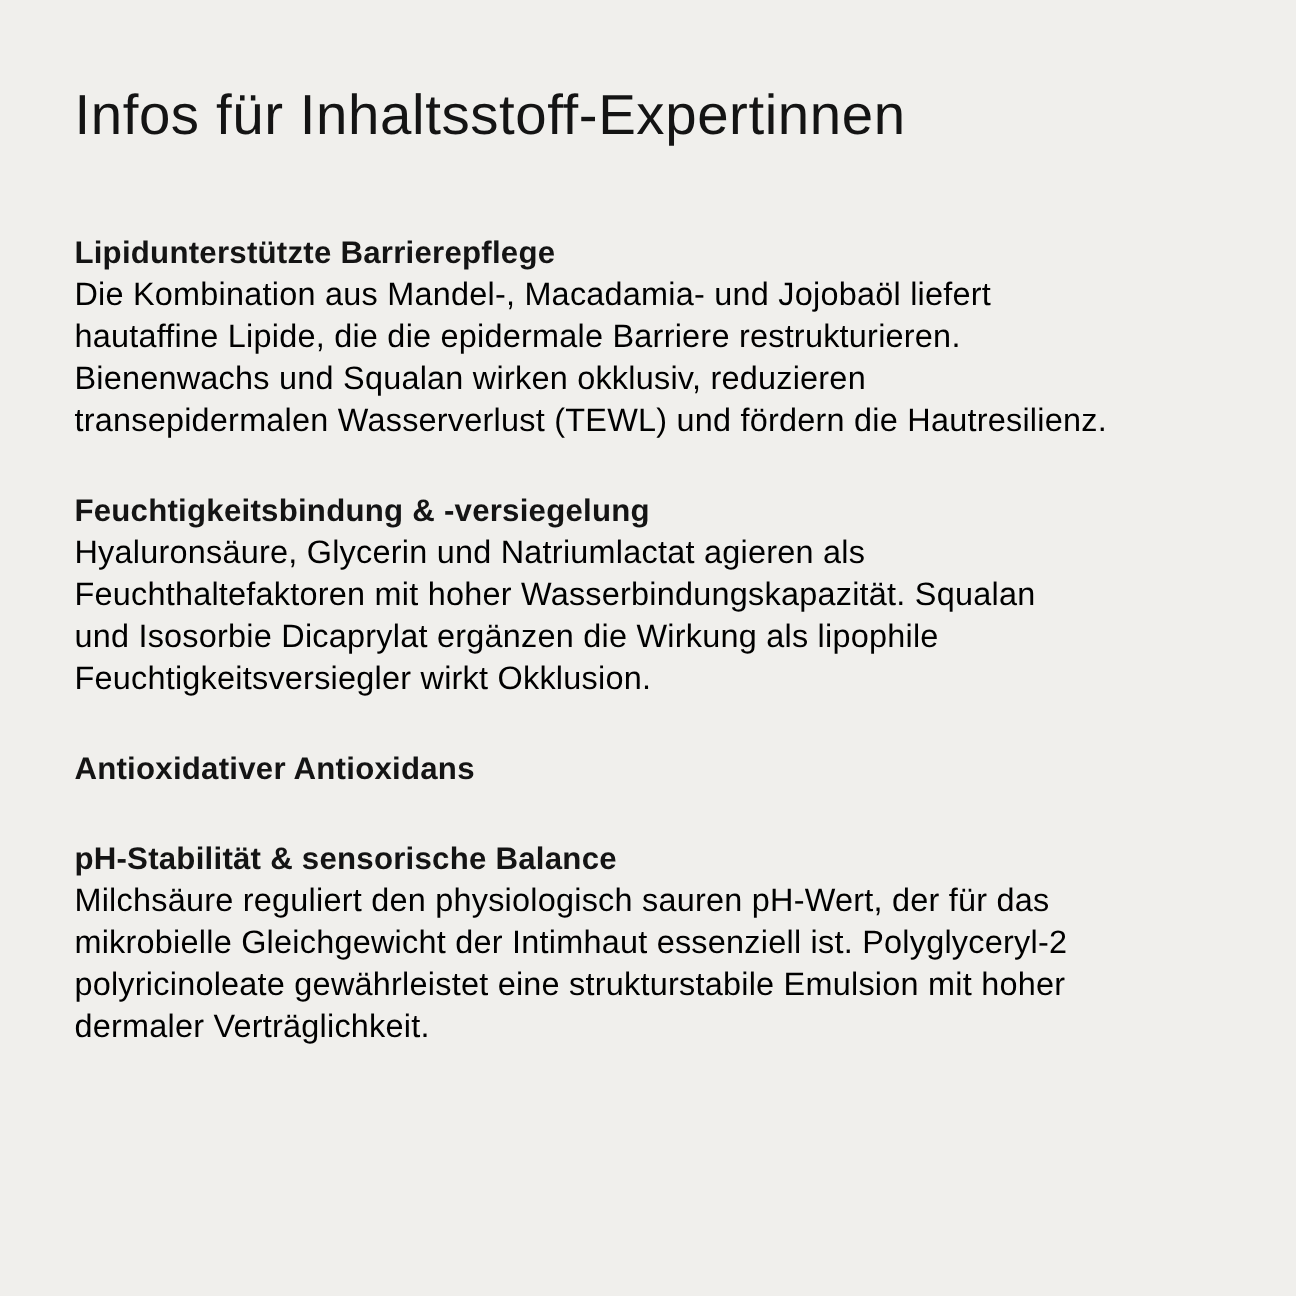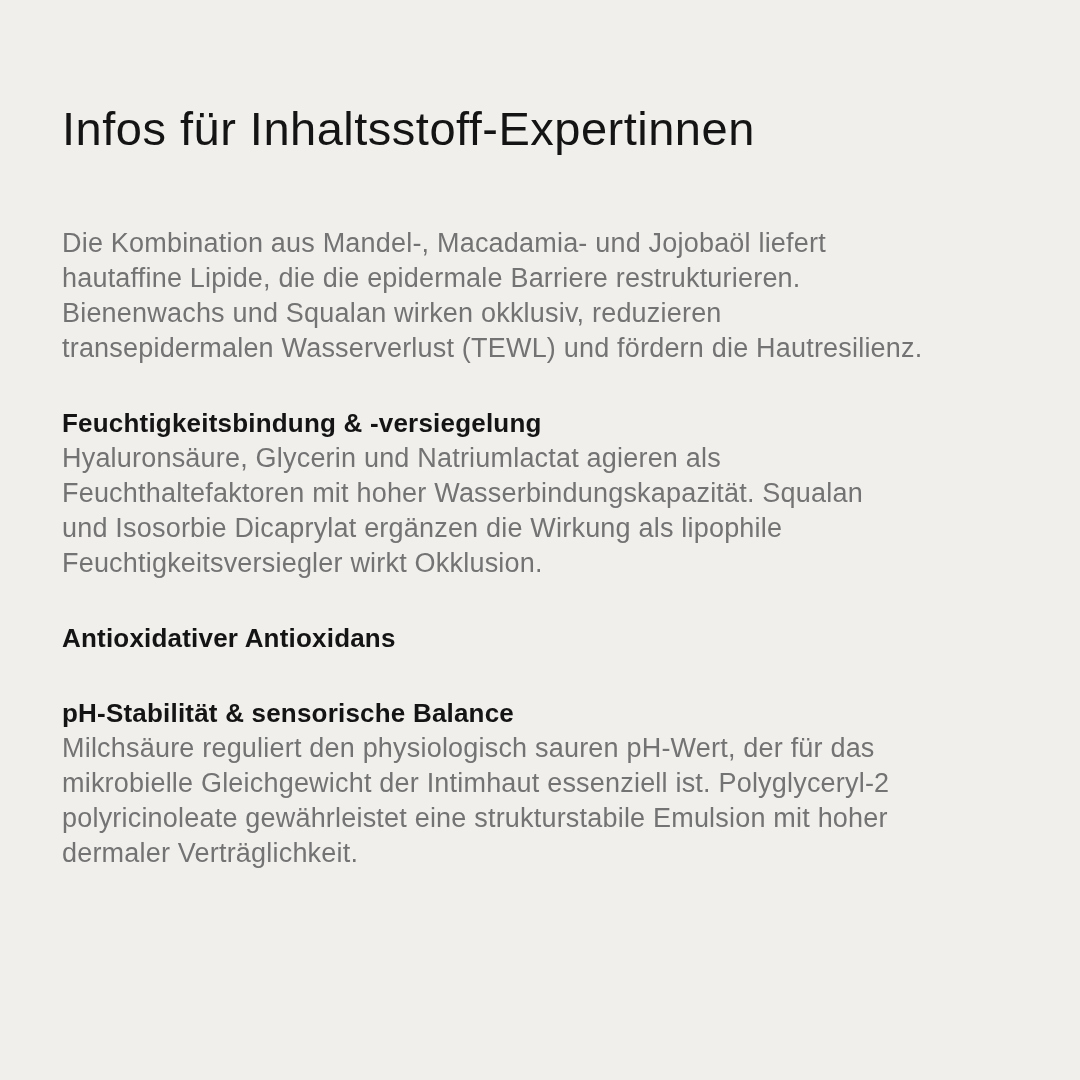--- a/index.html
+++ b/index.html
@@ -14,21 +14,20 @@
     overflow: hidden;
     font-family: "Liberation Sans", "DejaVu Sans", sans-serif;
     color: #1a1a1a;
     -webkit-font-smoothing: antialiased;
   }
   .slide {
     box-sizing: border-box;
     width: 1080px;
     height: 816px;
     padding: 68px 18px 0 62px;
-    margin-top: 33px;
   }
   .page-title {
     margin: 0 0 69px 0;
     font-size: 47px;
     line-height: 56px;
     font-weight: 400;
     letter-spacing: 0.5px;
     color: #141414;
     white-space: pre;
   }
@@ -43,32 +42,33 @@
     letter-spacing: 0.2px;
     color: #141414;
     white-space: pre;
   }
   .section-body {
     margin: 0;
     font-size: 27px;
     line-height: 35px;
     font-weight: 400;
     letter-spacing: 0.2px;
-    color: #737373;
+    color: #000000;
     white-space: pre;
   }
 </style>
 </head>
 <body>
 
 <main class="slide">
 
   <h1 class="page-title">Infos für Inhaltsstoff-Expertinnen</h1>
 
   <section class="info-section">
+    <h2 class="section-heading">Lipidunterstützte Barrierepflege</h2>
     <p class="section-body">Die Kombination aus Mandel-, Macadamia- und Jojobaöl liefert
 hautaffine Lipide, die die epidermale Barriere restrukturieren.
 Bienenwachs und Squalan wirken okklusiv, reduzieren
 transepidermalen Wasserverlust (TEWL) und fördern die Hautresilienz.</p>
   </section>
 
   <section class="info-section">
     <h2 class="section-heading">Feuchtigkeitsbindung &amp; -versiegelung</h2>
     <p class="section-body">Hyaluronsäure, Glycerin und Natriumlactat agieren als
 Feuchthaltefaktoren mit hoher Wasserbindungskapazität. Squalan

